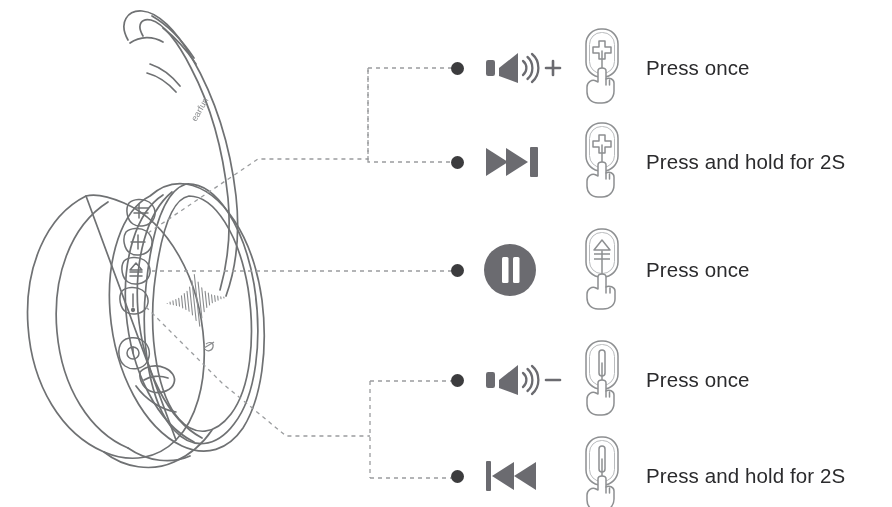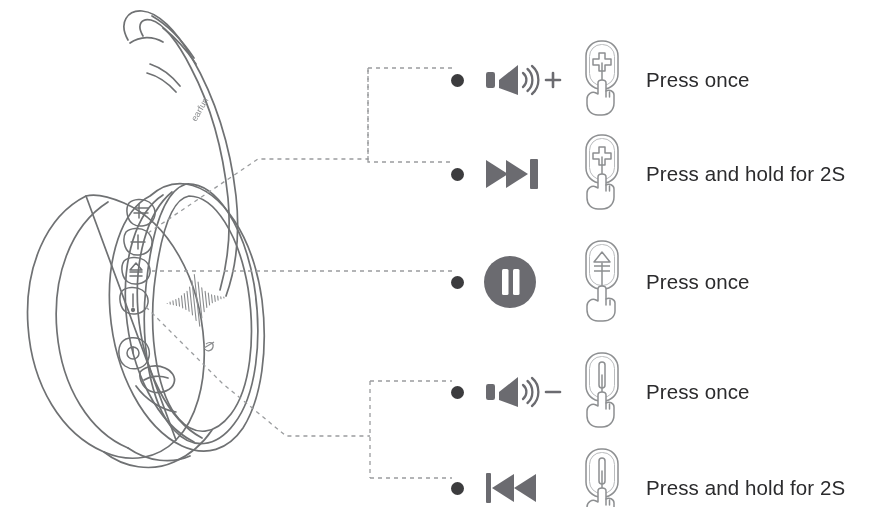--- a/index.html
+++ b/index.html
@@ -36,21 +36,21 @@
     top: 0;
     width: 892px;
     height: 507px;
     pointer-events: none;
   }
 
   
   #instruction-rows {
     position: absolute;
     left: 446px;
-    top: 12px;
+    top: 0;
     width: 446px;
     height: 431px;
   }
   .row {
     position: absolute;
     left: 0;
     width: 446px;
     height: 92px;
     display: flex;
     align-items: center;

